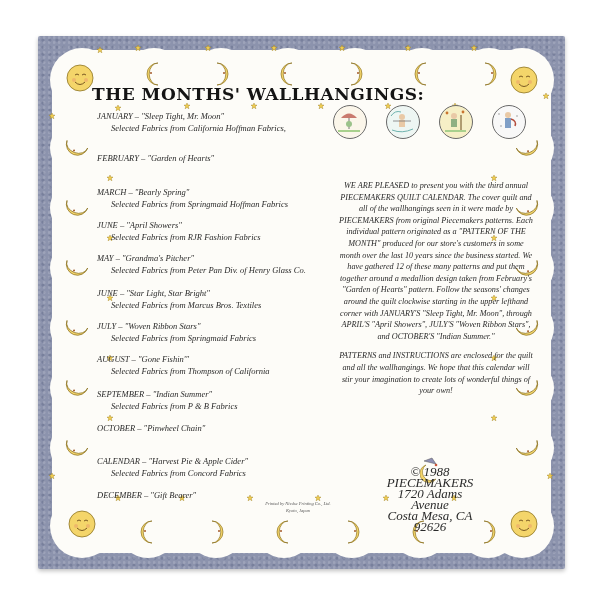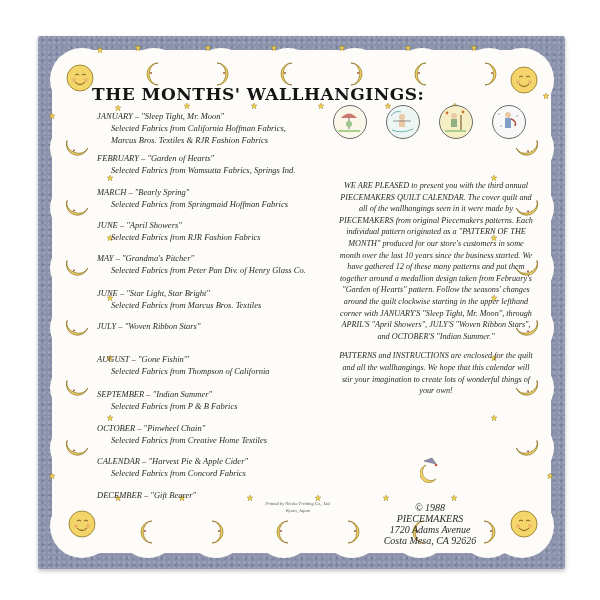--- a/index.html
+++ b/index.html
@@ -35,21 +35,21 @@
       position: absolute; left: 322px; top: 180px; width: 212px; font-size: 8.2px; line-height: 11.6px;
       color: #2a2a2a; font-family: "Liberation Serif", serif; font-style: italic; text-align: center;
     }
     .right-col p { margin: 0 0 8px 16px; }
     .medallions { position: absolute; left: 325px; top: 105px; width: 205px; height: 40px; }
     .medallion {
       position: absolute; top: 0; width: 34px; height: 34px; border-radius: 50%;
       border: 1.5px solid #6a6a6a; box-sizing: border-box;
     }
     .footer-credit { position: absolute; left: 258px; top: 500px; font-size: 4.5px; line-height: 7px; color: #555; text-align: center; width: 80px; font-family: "Liberation Serif", serif; font-style: italic; }
-    .addr { position: absolute; left: 380px; top: 502px; width: 100px; text-align: center; font-size: 10px; line-height: 11px; color: #2a2a2a; font-family: "Liberation Serif", serif; font-style: italic; }
+    .addr { position: absolute; left: 380px; top: 466px; width: 100px; text-align: center; font-size: 13px; line-height: 11px; color: #2a2a2a; font-family: "Liberation Serif", serif; font-style: italic; }
     .logo-moon { position: absolute; left: 420px; top: 457px; width: 20px; height: 26px; }
   </style>
 </head>
 <body>
 
 <div class="page">
   <div class="inner"></div>
   <svg class="border-svg" viewBox="0 0 527 533" xmlns="http://www.w3.org/2000/svg">
     <defs>
       <g id="star">
@@ -173,56 +173,54 @@
     </g>
   </svg>
 </div>
 
 <div class="content">
   <div class="title">THE MONTHS' WALLHANGINGS:</div>
 
   <div class="month-entry" style="top:110px">
     <span class="head"><span>JANUARY</span> – <span>"Sleep Tight, Mr. Moon"</span></span>
     <span class="detail">Selected Fabrics from California Hoffman Fabrics,</span>
-    <span class="detail">Marcus Bros. Textiles &amp; RJR Fashion Fabrics</span>
   </div>
   <div class="month-entry" style="top:152px">
     <span class="head"><span>FEBRUARY</span> – <span>"Garden of Hearts"</span></span>
-    <span class="detail">Selected Fabrics from Wamsutta Fabrics, Springs Ind.</span>
   </div>
   <div class="month-entry" style="top:186px">
     <span class="head"><span>MARCH</span> – <span>"Bearly Spring"</span></span>
     <span class="detail">Selected Fabrics from Springmaid Hoffman Fabrics</span>
   </div>
   <div class="month-entry" style="top:219px">
     <span class="head"><span>JUNE</span> – <span>"April Showers"</span></span>
     <span class="detail">Selected Fabrics from RJR Fashion Fabrics</span>
   </div>
   <div class="month-entry" style="top:252px">
     <span class="head"><span>MAY</span> – <span>"Grandma's Pitcher"</span></span>
     <span class="detail">Selected Fabrics from Peter Pan Div. of Henry Glass Co.</span>
   </div>
   <div class="month-entry" style="top:287px">
     <span class="head"><span>JUNE</span> – <span>"Star Light, Star Bright"</span></span>
     <span class="detail">Selected Fabrics from Marcus Bros. Textiles</span>
   </div>
   <div class="month-entry" style="top:320px">
     <span class="head"><span>JULY</span> – <span>"Woven Ribbon Stars"</span></span>
+    <span class="detail">Selected Fabrics from Springmaid Fabrics</span>
   </div>
   <div class="month-entry" style="top:353px">
     <span class="head"><span>AUGUST</span> – <span>"Gone Fishin'"</span></span>
     <span class="detail">Selected Fabrics from Thompson of California</span>
   </div>
   <div class="month-entry" style="top:388px">
     <span class="head"><span>SEPTEMBER</span> – <span>"Indian Summer"</span></span>
     <span class="detail">Selected Fabrics from P &amp; B Fabrics</span>
   </div>
   <div class="month-entry" style="top:422px">
     <span class="head"><span>OCTOBER</span> – <span>"Pinwheel Chain"</span></span>
-    <span class="detail">Selected Fabrics from Creative Home Textiles</span>
   </div>
   <div class="month-entry" style="top:455px">
     <span class="head"><span>CALENDAR</span> – <span>"Harvest Pie &amp; Apple Cider"</span></span>
     <span class="detail">Selected Fabrics from Concord Fabrics</span>
   </div>
   <div class="month-entry" style="top:489px">
     <span class="head"><span>DECEMBER</span> – <span>"Gift Bearer"</span></span>
   </div>
 
   <div class="medallions">

